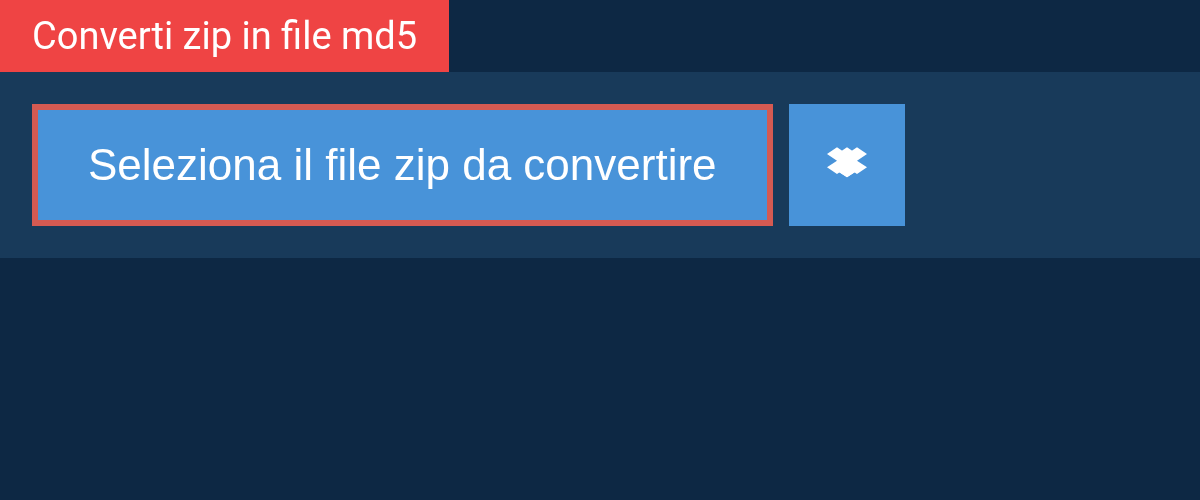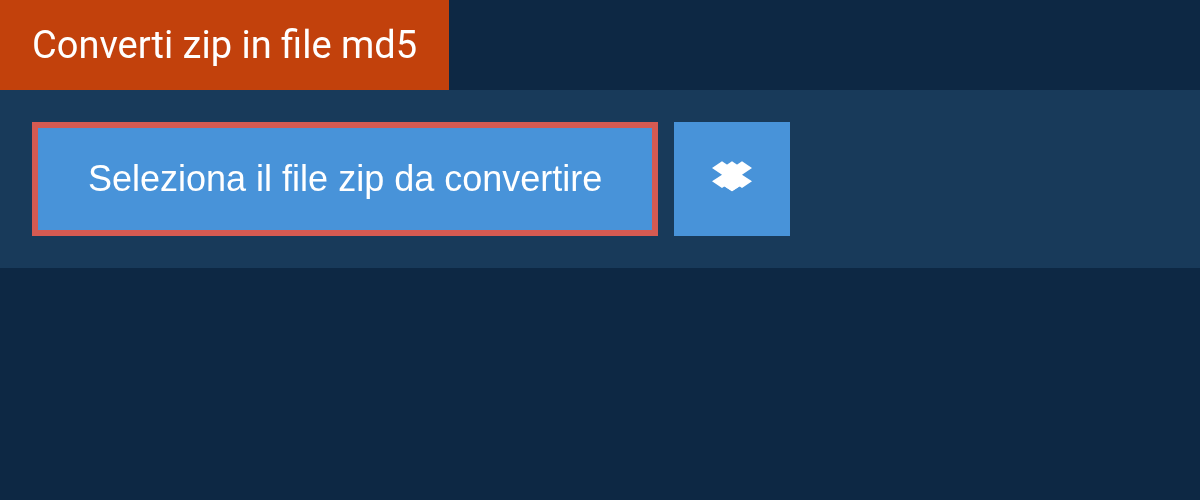--- a/index.html
+++ b/index.html
@@ -8,22 +8,22 @@
       box-sizing: border-box;
     }
     body {
       width: 1200px;
       height: 500px;
       background: #0d2844;
       font-family: -apple-system, BlinkMacSystemFont, "Segoe UI", Roboto, sans-serif;
       overflow: hidden;
     }
     .header-bar {
-      background: #c2410c;
-      padding: 23px 32px;
+      background: #ef4444;
+      padding: 14px 32px;
       display: inline-block;
       width: auto;
     }
     .header-title {
       color: #ffffff;
       font-size: 38px;
       font-weight: 400;
     }
     .content-area {
       background: #183a5a;
@@ -32,21 +32,21 @@
     }
     .button-row {
       display: flex;
       gap: 16px;
       align-items: stretch;
     }
     .select-file-button {
       background: #4893d9;
       border: 6px solid #d55a52;
       color: #ffffff;
-      font-size: 36px;
+      font-size: 44px;
       font-weight: 400;
       padding: 30px 50px;
       cursor: pointer;
       display: flex;
       align-items: center;
       justify-content: center;
       text-align: center;
       white-space: nowrap;
     }
     .dropbox-button {

